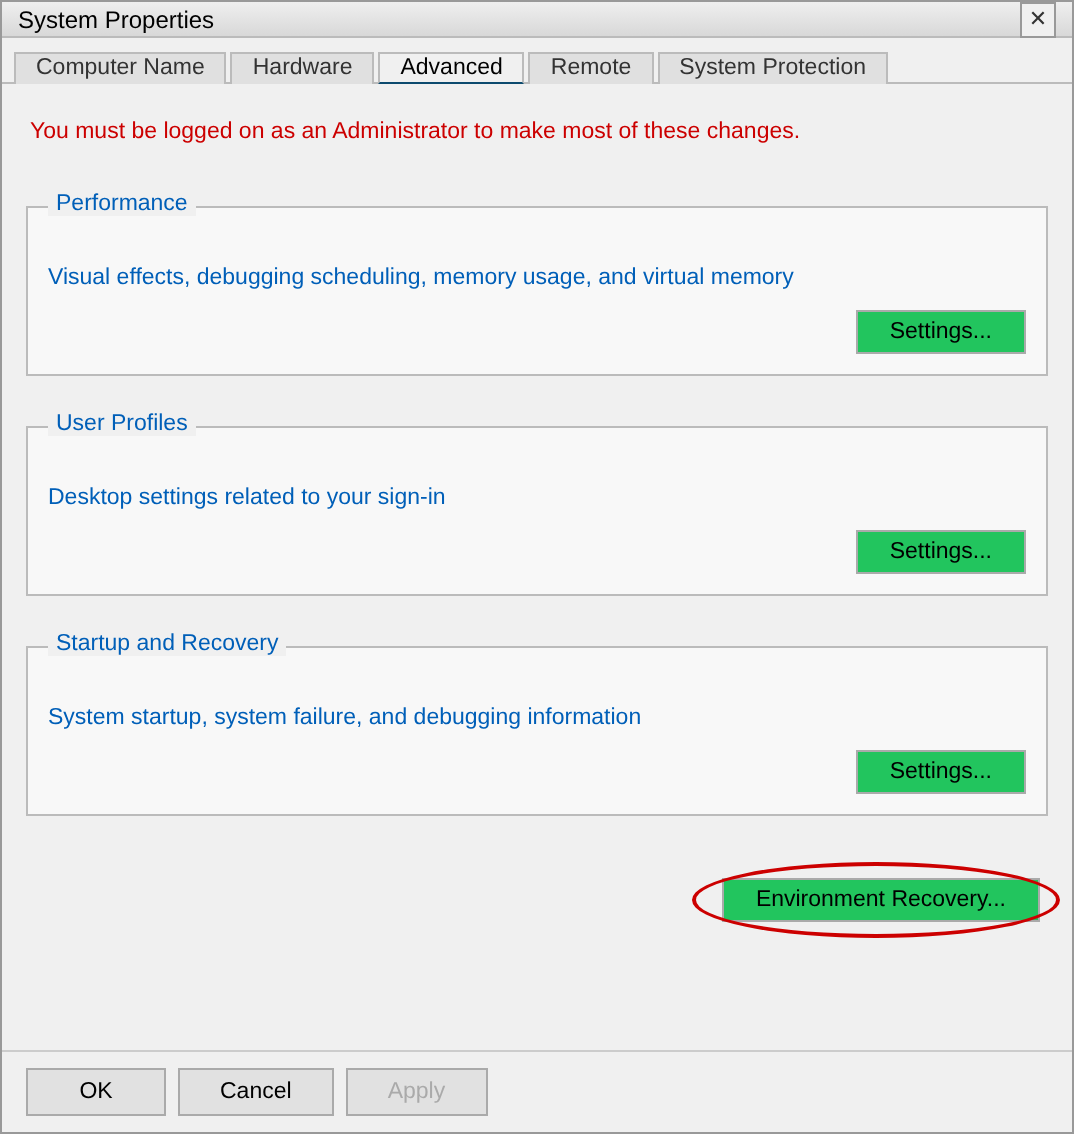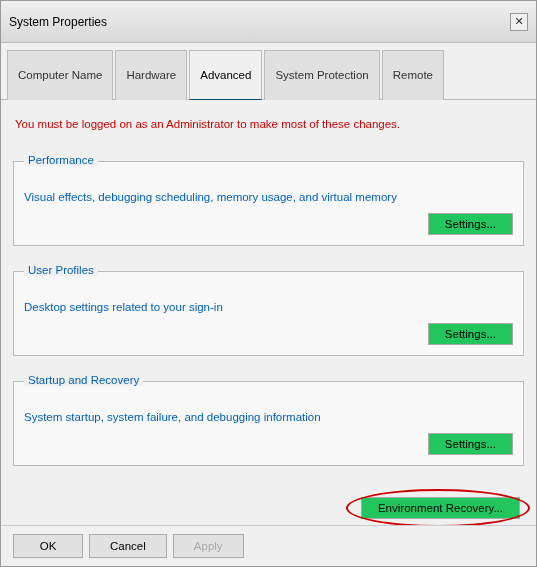--- a/index.html
+++ b/index.html
@@ -28,21 +28,21 @@
       flex-direction: column;
     }
 
     .title-bar {
       background: linear-gradient(to bottom, #efefef, #d8d8d8);
       padding: 6px 8px;
       display: flex;
       align-items: center;
       justify-content: space-between;
       border-bottom: 1px solid #bbb;
-      height: 42px;
+      height: 18px;
     }
 
     .title-bar-text {
       font-size: 12px;
       color: #000;
     }
 
     .close-btn {
       width: 18px;
       height: 18px;
@@ -58,21 +58,21 @@
 
     .tabs {
       display: flex;
       background: #f0f0f0;
       padding: 6px 6px 0 6px;
       border-bottom: 1px solid #bbb;
       gap: 2px;
     }
 
     .tab {
-      padding: 18px 10px;
+      padding: 1px 10px;
       background: #e0e0e0;
       border: 1px solid #bbb;
       border-bottom: none;
       cursor: pointer;
       color: #333;
       font-size: 11.5px;
       position: relative;
       bottom: -1px;
     }
 
@@ -194,22 +194,22 @@
 
   <div class="title-bar">
     <span class="title-bar-text">System Properties</span>
     <button class="close-btn">✕</button>
   </div>
 
   <div class="tabs">
     <div class="tab">Computer Name</div>
     <div class="tab">Hardware</div>
     <div class="tab active">Advanced</div>
+    <div class="tab">Remote</div>
     <div class="tab">System Protection</div>
-    <div class="tab">Remote</div>
   </div>
 
   <div class="content">
 
     <div class="admin-notice">You must be logged on as an Administrator to make most of these changes.</div>
 
     <div class="section">
       <span class="section-legend">Performance</span>
       <div class="section-desc">Visual effects, debugging scheduling, memory usage, and virtual memory</div>
       <div class="section-btn-row">

